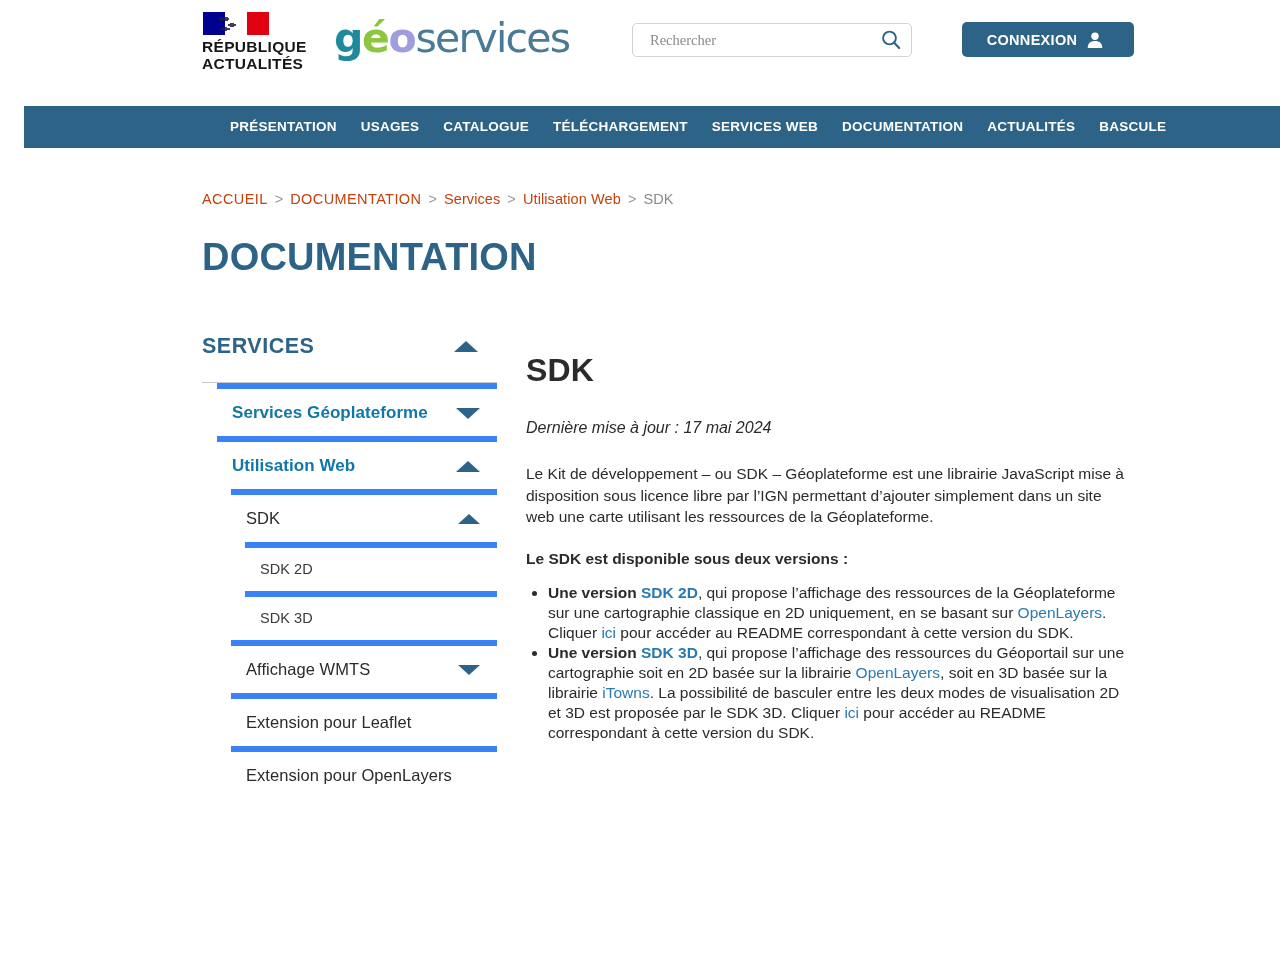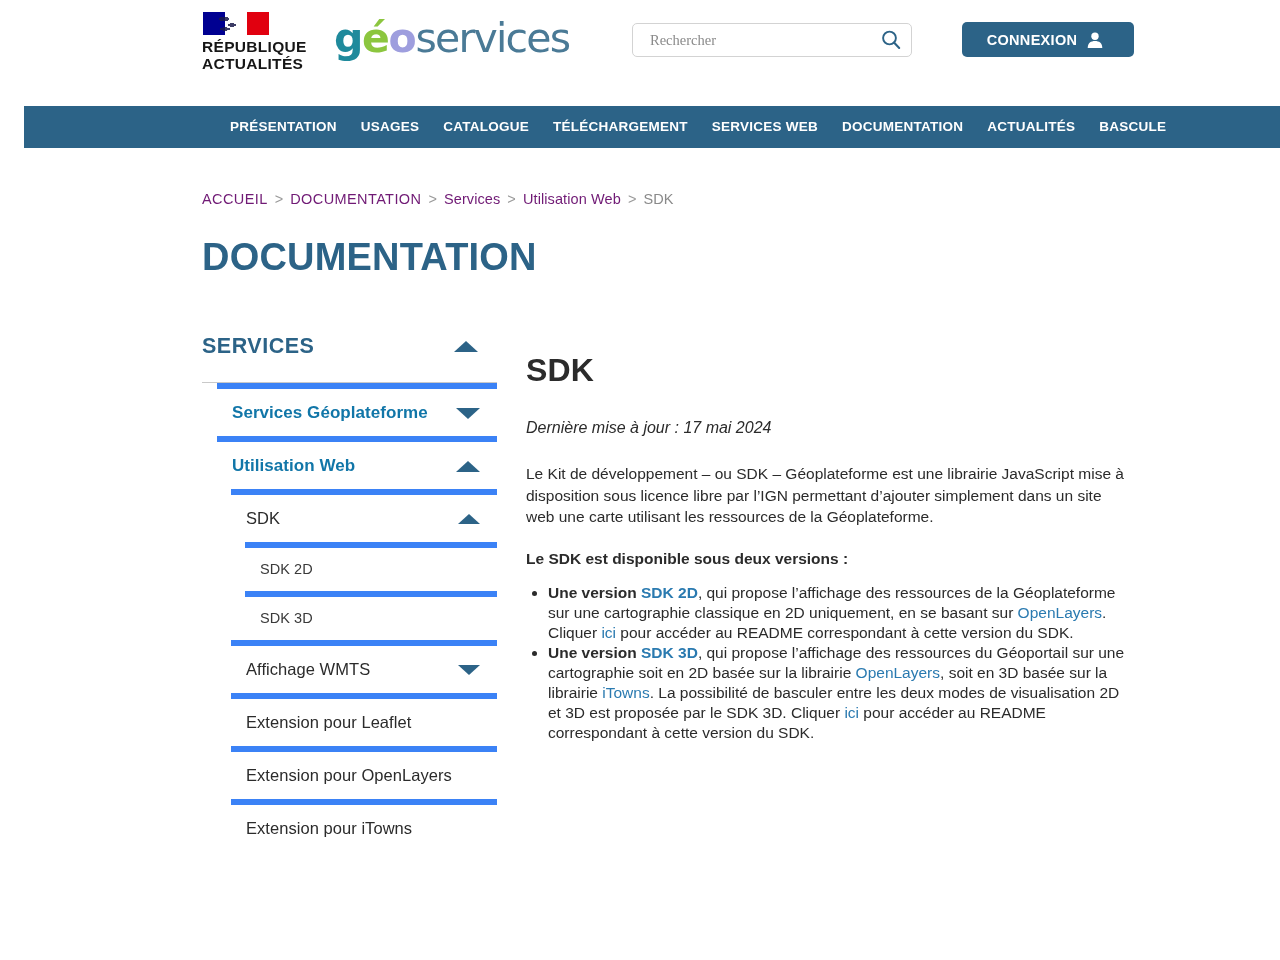--- a/index.html
+++ b/index.html
@@ -134,21 +134,21 @@
   
   .breadcrumb {
     margin: 0; padding: 0;
     position: absolute; left: 178px; top: 191px;
     font-family: "Liberation Sans", sans-serif;
     font-size: 14.5px;
     color: #8a8a8a;
     white-space: nowrap;
     letter-spacing: .1px;
   }
-  .crumb-link { color: #701a75; text-decoration: none; cursor: pointer; }
+  .crumb-link { color: #c2410c; text-decoration: none; cursor: pointer; }
   .crumb-link.upper { letter-spacing: .4px; }
   .crumb-sep { color: #9a9a9a; margin: 0 7px; }
   .crumb-current { color: #8a8a8a; }
 
   
   .page-title {
     position: absolute; left: 178px; top: 236px;
     margin: 0;
     font-family: "Liberation Sans", sans-serif;
     font-size: 38px;
@@ -404,25 +404,20 @@
                 <span class="menu-label">Extension pour Leaflet</span>
               </a>
             </li>
 
             <li class="menu-item lvl2">
               <a class="menu-link">
                 <span class="menu-label">Extension pour OpenLayers</span>
               </a>
             </li>
 
-            <li class="menu-item lvl2">
-              <a class="menu-link">
-                <span class="menu-label">Extension pour iTowns</span>
-              </a>
-            </li>
 
           </ul>
         </li>
 
       </ul>
     </aside>
 
     <main class="main">
       <h1>SDK</h1>
       <p class="updated">Dernière mise à jour : 17 mai 2024</p>

